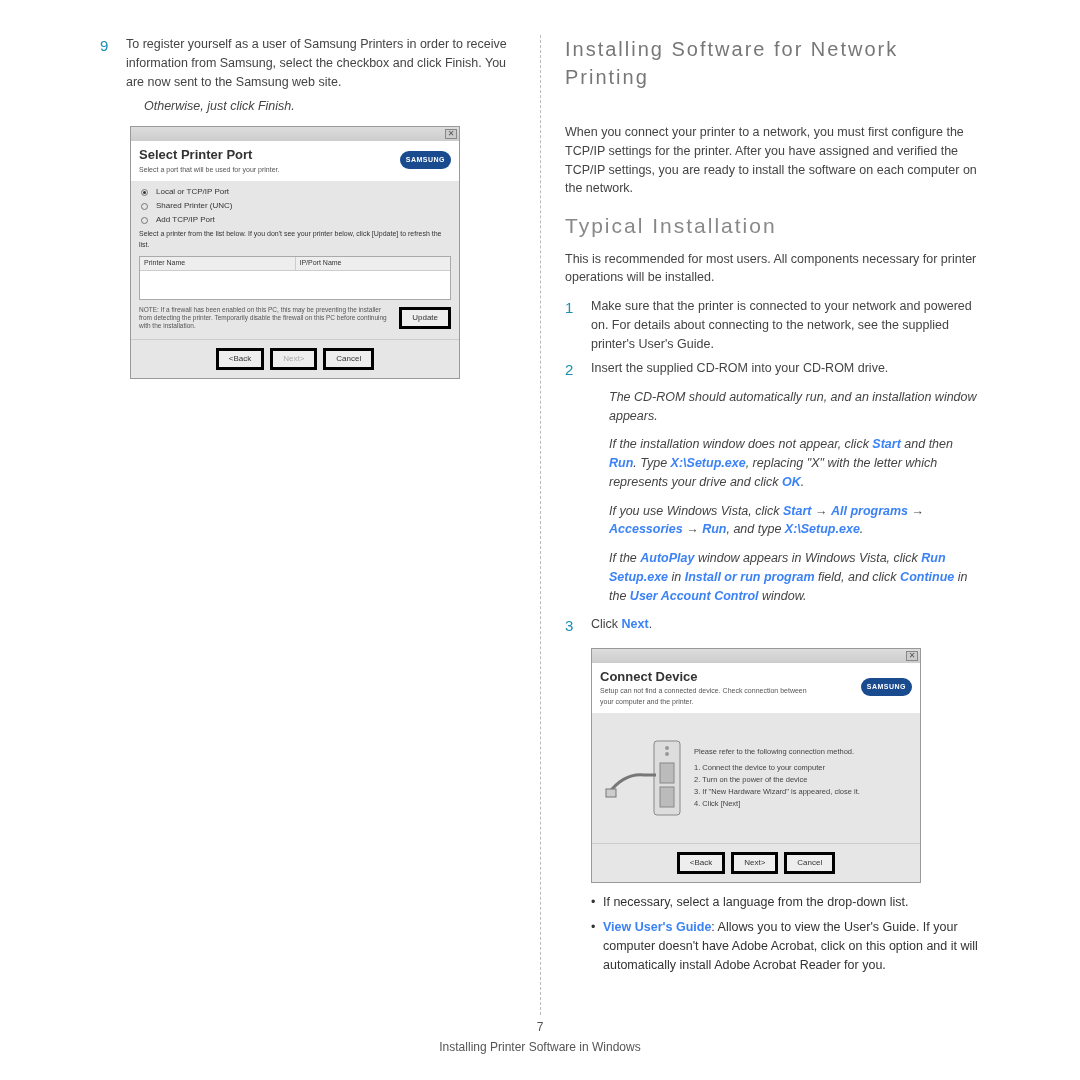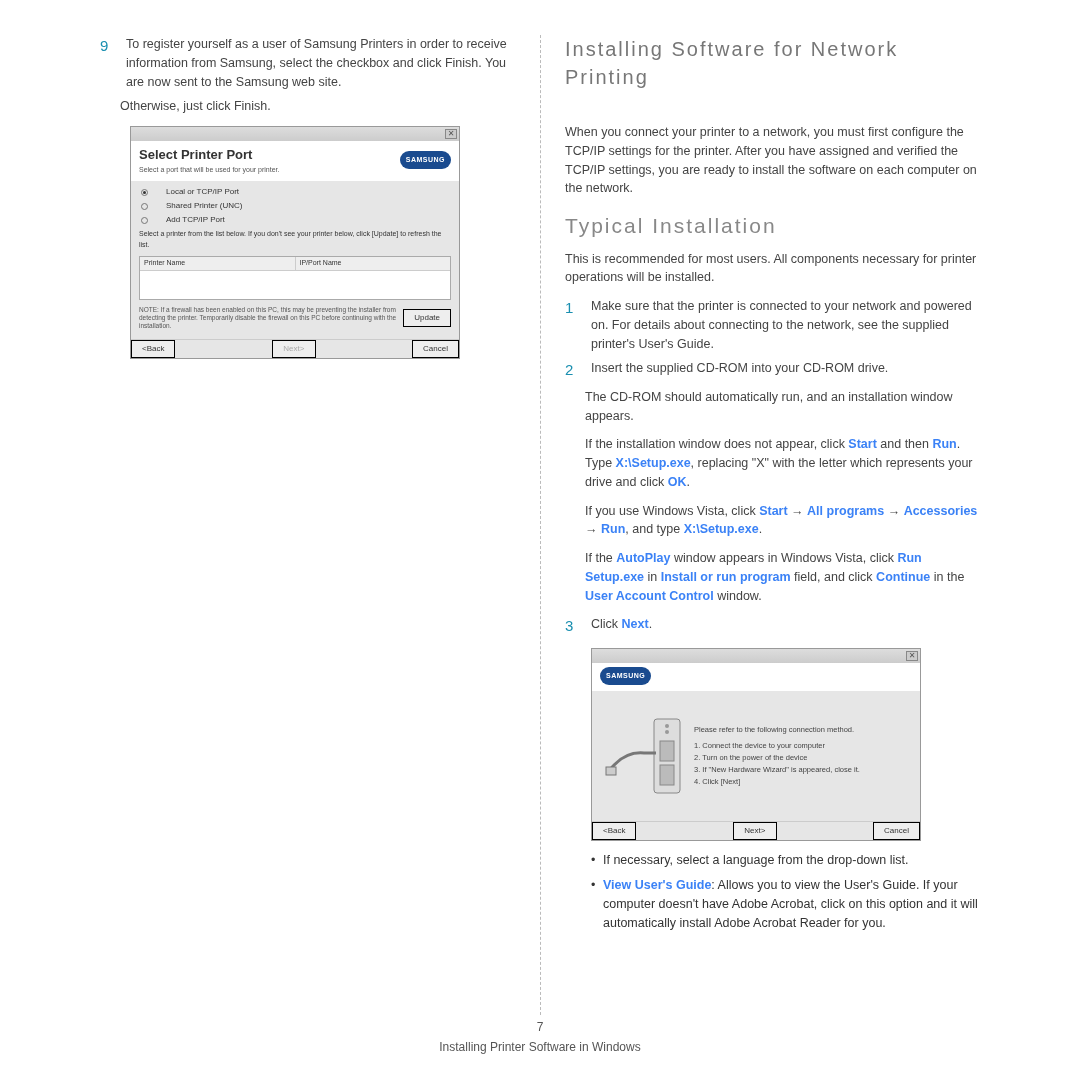--- a/index.html
+++ b/index.html
@@ -33,21 +33,21 @@
   .step-row { display: flex; align-items: flex-start; gap: 12px; margin-bottom: 6px; }
   .step-num {
     color: #1a8fb0;
     font-size: 15px;
     font-weight: 400;
     min-width: 14px;
     letter-spacing: 1px;
   }
   .step-text { flex: 1; color: #444; }
   p { margin-bottom: 10px; color: #444; }
-  .indent { margin-left: 20px; }
+  .indent { margin-left: 44px; font-style: italic; }
   h2.section-title {
     color: #777;
     font-weight: 400;
     font-size: 20px;
     letter-spacing: 2px;
     margin-bottom: 32px;
     line-height: 1.4;
   }
   h3.sub-title {
     color: #888;
@@ -94,44 +94,44 @@
   .samsung-logo {
     background: #1a4b8f;
     color: #fff;
     font-size: 7px;
     padding: 4px 6px;
     border-radius: 10px;
     letter-spacing: 0.5px;
     font-weight: bold;
   }
   .dialog .body { padding: 4px 8px; background: #e6e6e6; }
-  .radio-row { display: flex; align-items: center; gap: 18px; padding: 1px 2px; }
+  .radio-row { display: flex; align-items: center; gap: 8px; padding: 1px 2px; }
   .radio-row .rcircle {
     width: 7px; height: 7px; border: 1px solid #777; border-radius: 50%;
     display: inline-flex; align-items: center; justify-content: center;
   }
   .radio-row .rcircle.sel::after { content: ""; width: 3px; height: 3px; background: #333; border-radius: 50%; }
   .body .note { font-size: 7px; padding: 2px 0 4px 0; }
   .listbox {
     background: #fff; border: 1px solid #aaa; height: 44px; margin: 2px 0;
   }
   .listbox .lhdr { display: flex; font-size: 7px; background: #eee; border-bottom: 1px solid #ccc; }
   .listbox .lhdr > div { padding: 1px 4px; border-right: 1px solid #ccc; }
   .listbox .lhdr > div:first-child { flex: 1; }
   .listbox .lhdr > div:last-child { flex: 1; border-right: none; }
   .warnrow { display: flex; align-items: center; gap: 6px; padding: 4px 0 6px 0; }
   .warntxt { font-size: 6.5px; color: #555; line-height: 1.2; flex: 1; }
   .dbtn {
     font-size: 8px; padding: 2px 10px; background: #eee;
-    border: 1px solid #000000; min-width: 44px; text-align: center;
+    border: 3px solid #000000; min-width: 44px; text-align: center;
   }
   .dbtn.disabled { color: #aaa; }
   .btnrow {
-    display: flex; justify-content: space-between; gap: 6px;
-    padding: 0; background: #e6e6e6; border-top: 1px solid #ccc;
+    display: flex; justify-content: center; gap: 6px;
+    padding: 8px; background: #e6e6e6; border-top: 1px solid #ccc;
   }
 
   
   .connect-body { display: flex; gap: 10px; padding: 20px 12px; background: #e6e6e6; align-items: center; }
   .device-img {
     width: 80px; height: 90px; background: #e6e6e6;
     display: flex; align-items: center; justify-content: center;
     position: relative;
   }
   .device-img svg { width: 100%; height: 100%; }
@@ -241,20 +241,24 @@
       <div class="step-text">
         <span>Click </span><span class="bold">Next</span><span>.</span>
       </div>
     </div>
 
     <div class="dialog" style="margin-left:26px;">
       <div class="tbar">
         <div class="closex">✕</div>
       </div>
       <div class="hdr">
+        <div class="htext">
+          <div class="t1">Connect Device</div>
+          <div class="t2" style="max-width:210px;">Setup can not find a connected device. Check connection between your computer and the printer.</div>
+        </div>
         <div class="samsung-logo">SAMSUNG</div>
       </div>
       <div class="connect-body">
         <div class="device-img">
           <svg viewBox="0 0 80 90">
             <rect x="50" y="8" width="26" height="74" rx="3" fill="#ddd" stroke="#888"></rect>
             <circle cx="63" cy="15" r="2" fill="#999"></circle>
             <circle cx="63" cy="21" r="2" fill="#999"></circle>
             <rect x="56" y="30" width="14" height="20" fill="#bbb" stroke="#888"></rect>
             <rect x="56" y="54" width="14" height="20" fill="#bbb" stroke="#888"></rect>

